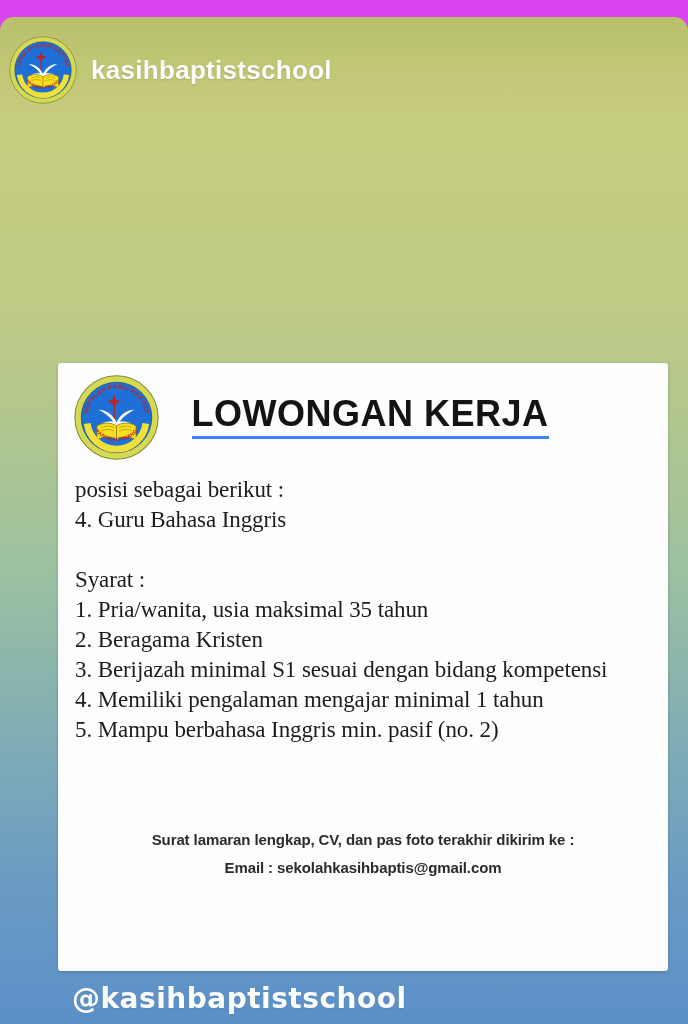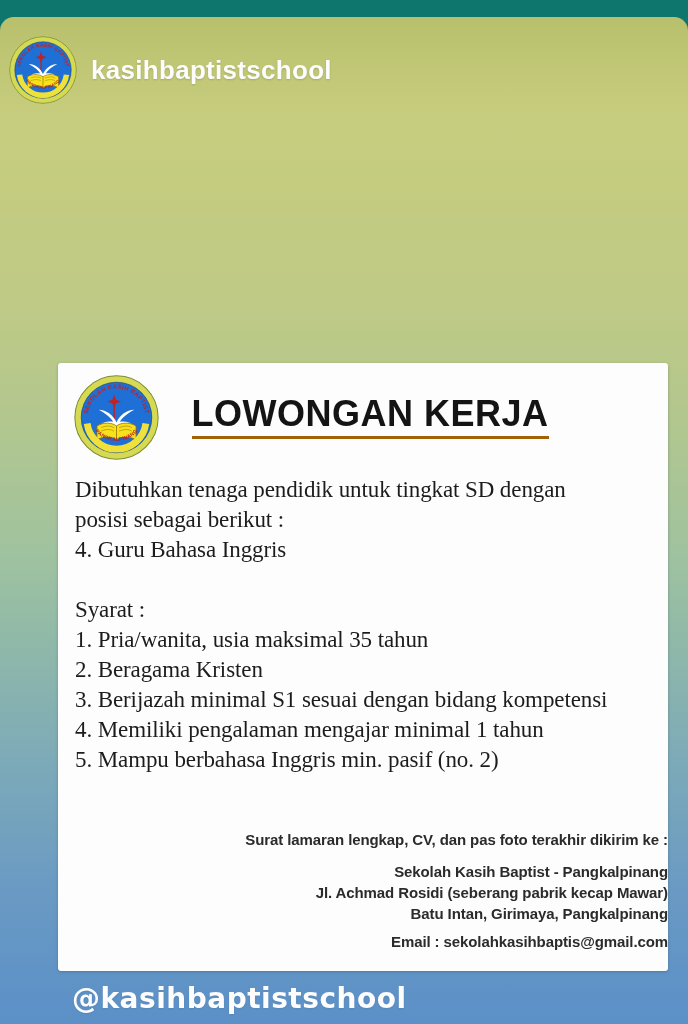--- a/index.html
+++ b/index.html
@@ -1,21 +1,21 @@
 <!DOCTYPE html>
 <html><head>
 <meta charset="utf-8">
 <style>
   * { margin:0; padding:0; box-sizing:border-box; }
   html,body { width:688px; }
   body { font-family:"Liberation Sans", sans-serif; }
 
   .screen {
     position:relative; width:688px; height:1024px;
-    background:#0f766e; overflow:hidden;
+    background:#d946ef; overflow:hidden;
   }
 
   
   .story-bg {
     position:absolute; left:0; top:17px; width:688px; height:1007px;
     border-radius:14px 14px 0 0;
     background:linear-gradient(180deg,
       #b9c06c 0%,
       #c7cd7e 10%,
       #bfca85 28%,
@@ -52,35 +52,35 @@
   .card-logo {
     position:absolute; left:16px; top:12px; width:85px; height:85px;
   }
   .title-wrap {
     position:absolute; left:40px; right:26px; top:30px; text-align:center;
   }
   .poster-title {
     display:inline-block;
     font-size:36px; font-weight:700; letter-spacing:0.5px;
     color:#141414;
-    border-bottom:3px solid #a16207; padding-bottom:1px;
+    border-bottom:3px solid #3b82f6; padding-bottom:1px;
     white-space:nowrap;
   }
   .poster-body {
     position:absolute; left:17px; right:6px; top:112px;
     font-family:"Liberation Serif", serif;
     font-size:23px; line-height:30px; color:#1c1c1c;
     letter-spacing:-0.1px;
   }
   .body-line { height:30px; white-space:nowrap; }
   .spacer-line { height:30px; }
 
   .contact {
     position:absolute; left:0; right:0; top:466px;
-    text-align:right; color:#2b2b2b;
+    text-align:center; color:#2b2b2b;
     font-size:15px; font-weight:700; line-height:21px;
     letter-spacing:-0.1px;
   }
   .contact .address { margin-top:11px; }
   .contact .email { margin-top:7px; }
 
   
   .footer-handle {
     position:absolute; left:72px; top:982px;
     color:#fdfdfd; font-size:28px; font-weight:700;
@@ -132,37 +132,31 @@
   <div class="card">
     <svg class="card-logo" viewBox="0 0 100 100">
       <use href="#school-logo"></use>
     </svg>
 
     <div class="title-wrap">
       <span class="poster-title">LOWONGAN KERJA</span>
     </div>
 
     <div class="poster-body">
-      <div class="body-line">Dibutuhkan tenaga pendidik untuk tingkat SD dengan</div>
       <div class="body-line">posisi sebagai berikut :</div>
       <div class="body-line">4. Guru Bahasa Inggris</div>
       <div class="spacer-line"></div>
       <div class="body-line">Syarat :</div>
       <div class="body-line">1. Pria/wanita, usia maksimal 35 tahun</div>
       <div class="body-line">2. Beragama Kristen</div>
       <div class="body-line">3. Berijazah minimal S1 sesuai dengan bidang kompetensi</div>
       <div class="body-line">4. Memiliki pengalaman mengajar minimal 1 tahun</div>
       <div class="body-line">5. Mampu berbahasa Inggris min. pasif (no. 2)</div>
     </div>
 
     <div class="contact">
       <div>Surat lamaran lengkap, CV, dan pas foto terakhir dikirim ke :</div>
-      <div class="address">
-        <div>Sekolah Kasih Baptist - Pangkalpinang</div>
-        <div>Jl. Achmad Rosidi (seberang pabrik kecap Mawar)</div>
-        <div>Batu Intan, Girimaya, Pangkalpinang</div>
-      </div>
       <div class="email">Email : sekolahkasihbaptis@gmail.com</div>
     </div>
   </div>
 
   <div class="footer-handle">@kasihbaptistschool</div>
 </div>
 
 </body></html>

